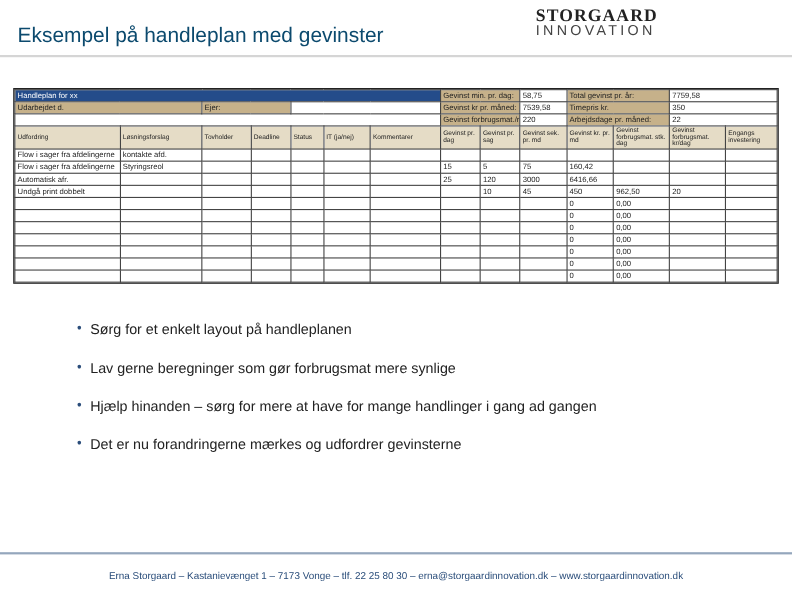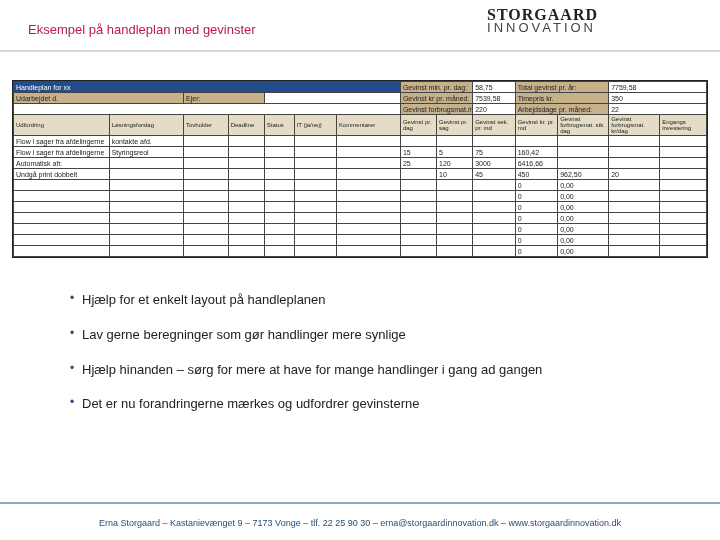--- a/index.html
+++ b/index.html
@@ -19,23 +19,22 @@
   .logo-top {
     font-family: Georgia, 'Times New Roman', serif;
     font-size:16px; letter-spacing:1px; font-weight:600;
   }
   .logo-bottom {
     font-size:13px; letter-spacing:3px; color:#444;
     font-family: Arial, sans-serif; font-weight:400;
   }
   .title {
     position:absolute; left:16px; top:22px;
-    font-size:13px; font-weight:400; color:#be185d;
+    font-size:19px; font-weight:400; color:#0c4a6e;
     font-family: Verdana, Arial, sans-serif;
-    margin-left: 12px;
   }
   .rule1 { position:absolute; left:0; top:50px; width:720px; height:2px; background:#888; opacity:.35; }
 
   
   .sheet {
     position:absolute; left:12px; top:80px; width:696px;
     font-size:7px;
     border:1px solid #222;
     background:#fff;
   }
@@ -317,31 +316,31 @@
             <td class="num"></td>
             <td class="num"></td>
           </tr>
         </tbody>
     </table>
   </div>
 
   <div class="bullets">
     <div class="row">
         <div class="dot">•</div>
-        <div class="txt">Hjælp for et enkelt layout på handleplanen</div>
+        <div class="txt">Sørg for et enkelt layout på handleplanen</div>
       </div>
     <div class="row">
         <div class="dot">•</div>
-        <div class="txt">Lav gerne beregninger som gør handlinger mere synlige</div>
+        <div class="txt">Lav gerne beregninger som gør forbrugsmat mere synlige</div>
       </div>
     <div class="row">
         <div class="dot">•</div>
         <div class="txt">Hjælp hinanden – sørg for mere at have for mange handlinger i gang ad gangen</div>
       </div>
     <div class="row">
         <div class="dot">•</div>
         <div class="txt">Det er nu forandringerne mærkes og udfordrer gevinsterne</div>
       </div>
   </div>
 
   <div class="footer-rule"></div>
-  <div class="footer">Erna Storgaard – Kastanievænget 9 – 7173 Vonge – tlf. 22 25 90 30 – erna@storgaardinnovation.dk – www.storgaardinnovation.dk</div>
+  <div class="footer">Erna Storgaard – Kastanievænget 1 – 7173 Vonge – tlf. 22 25 80 30 – erna@storgaardinnovation.dk – www.storgaardinnovation.dk</div>
 </div>
 
 </body></html>

